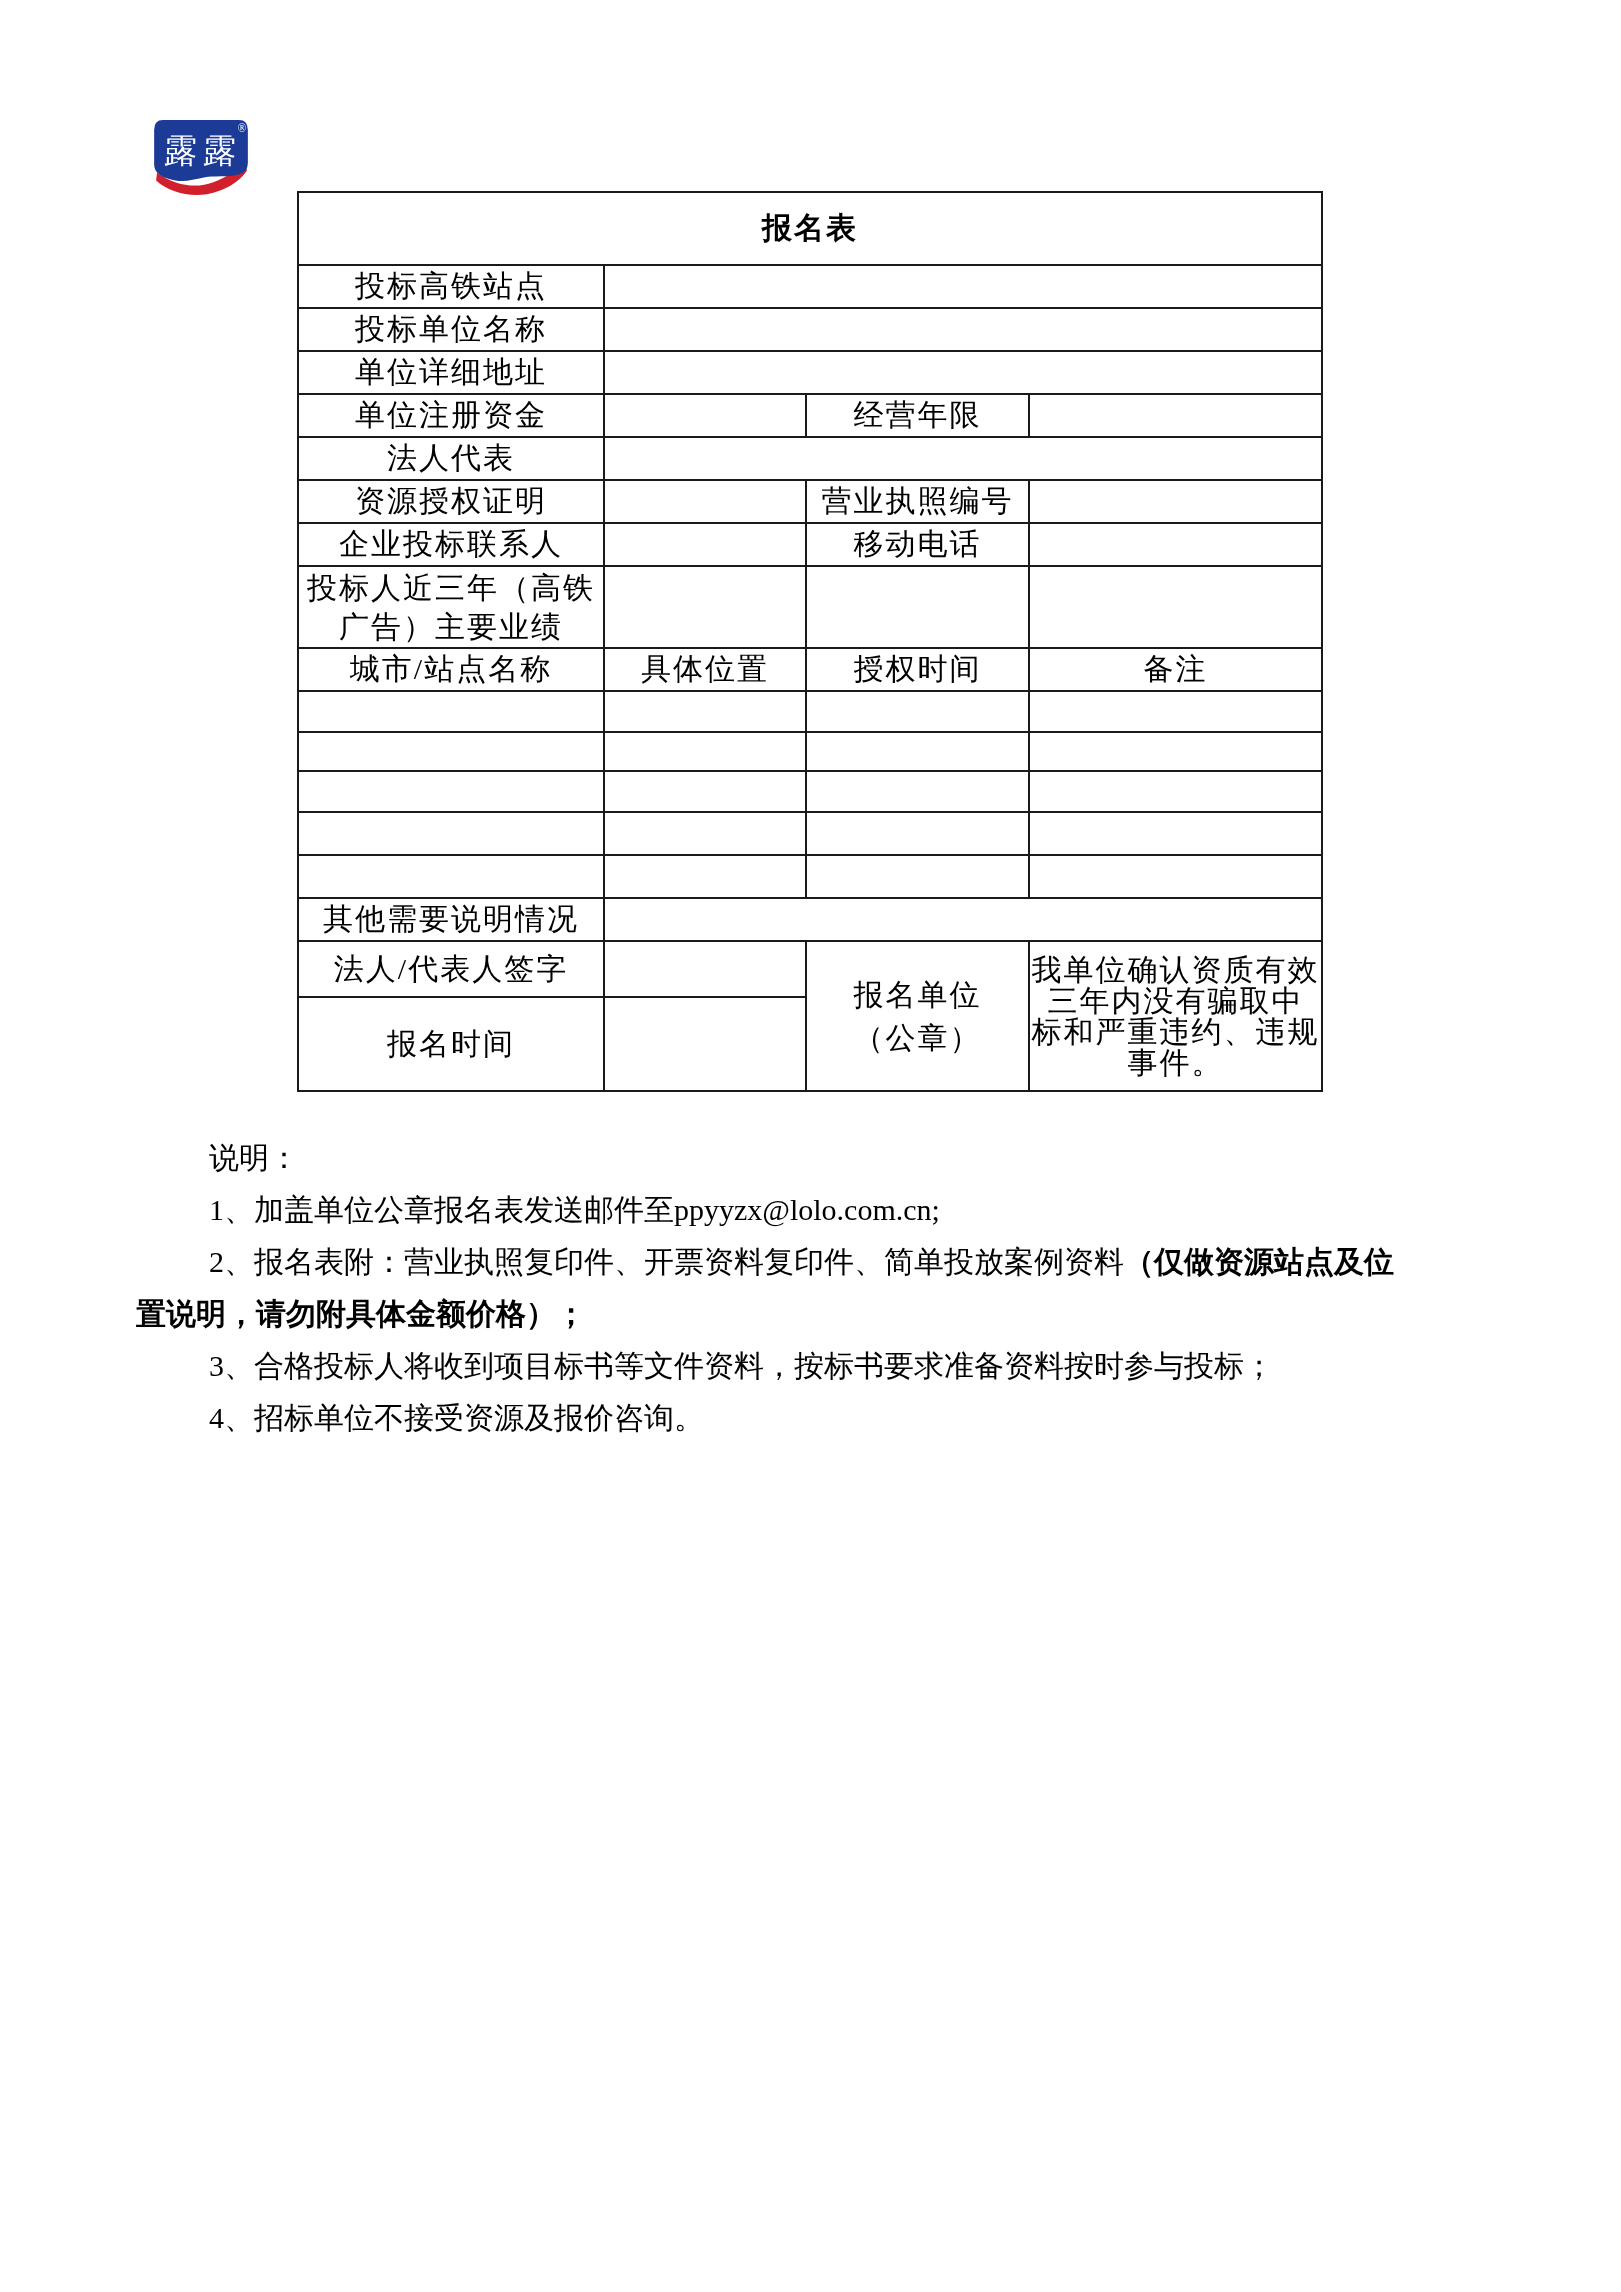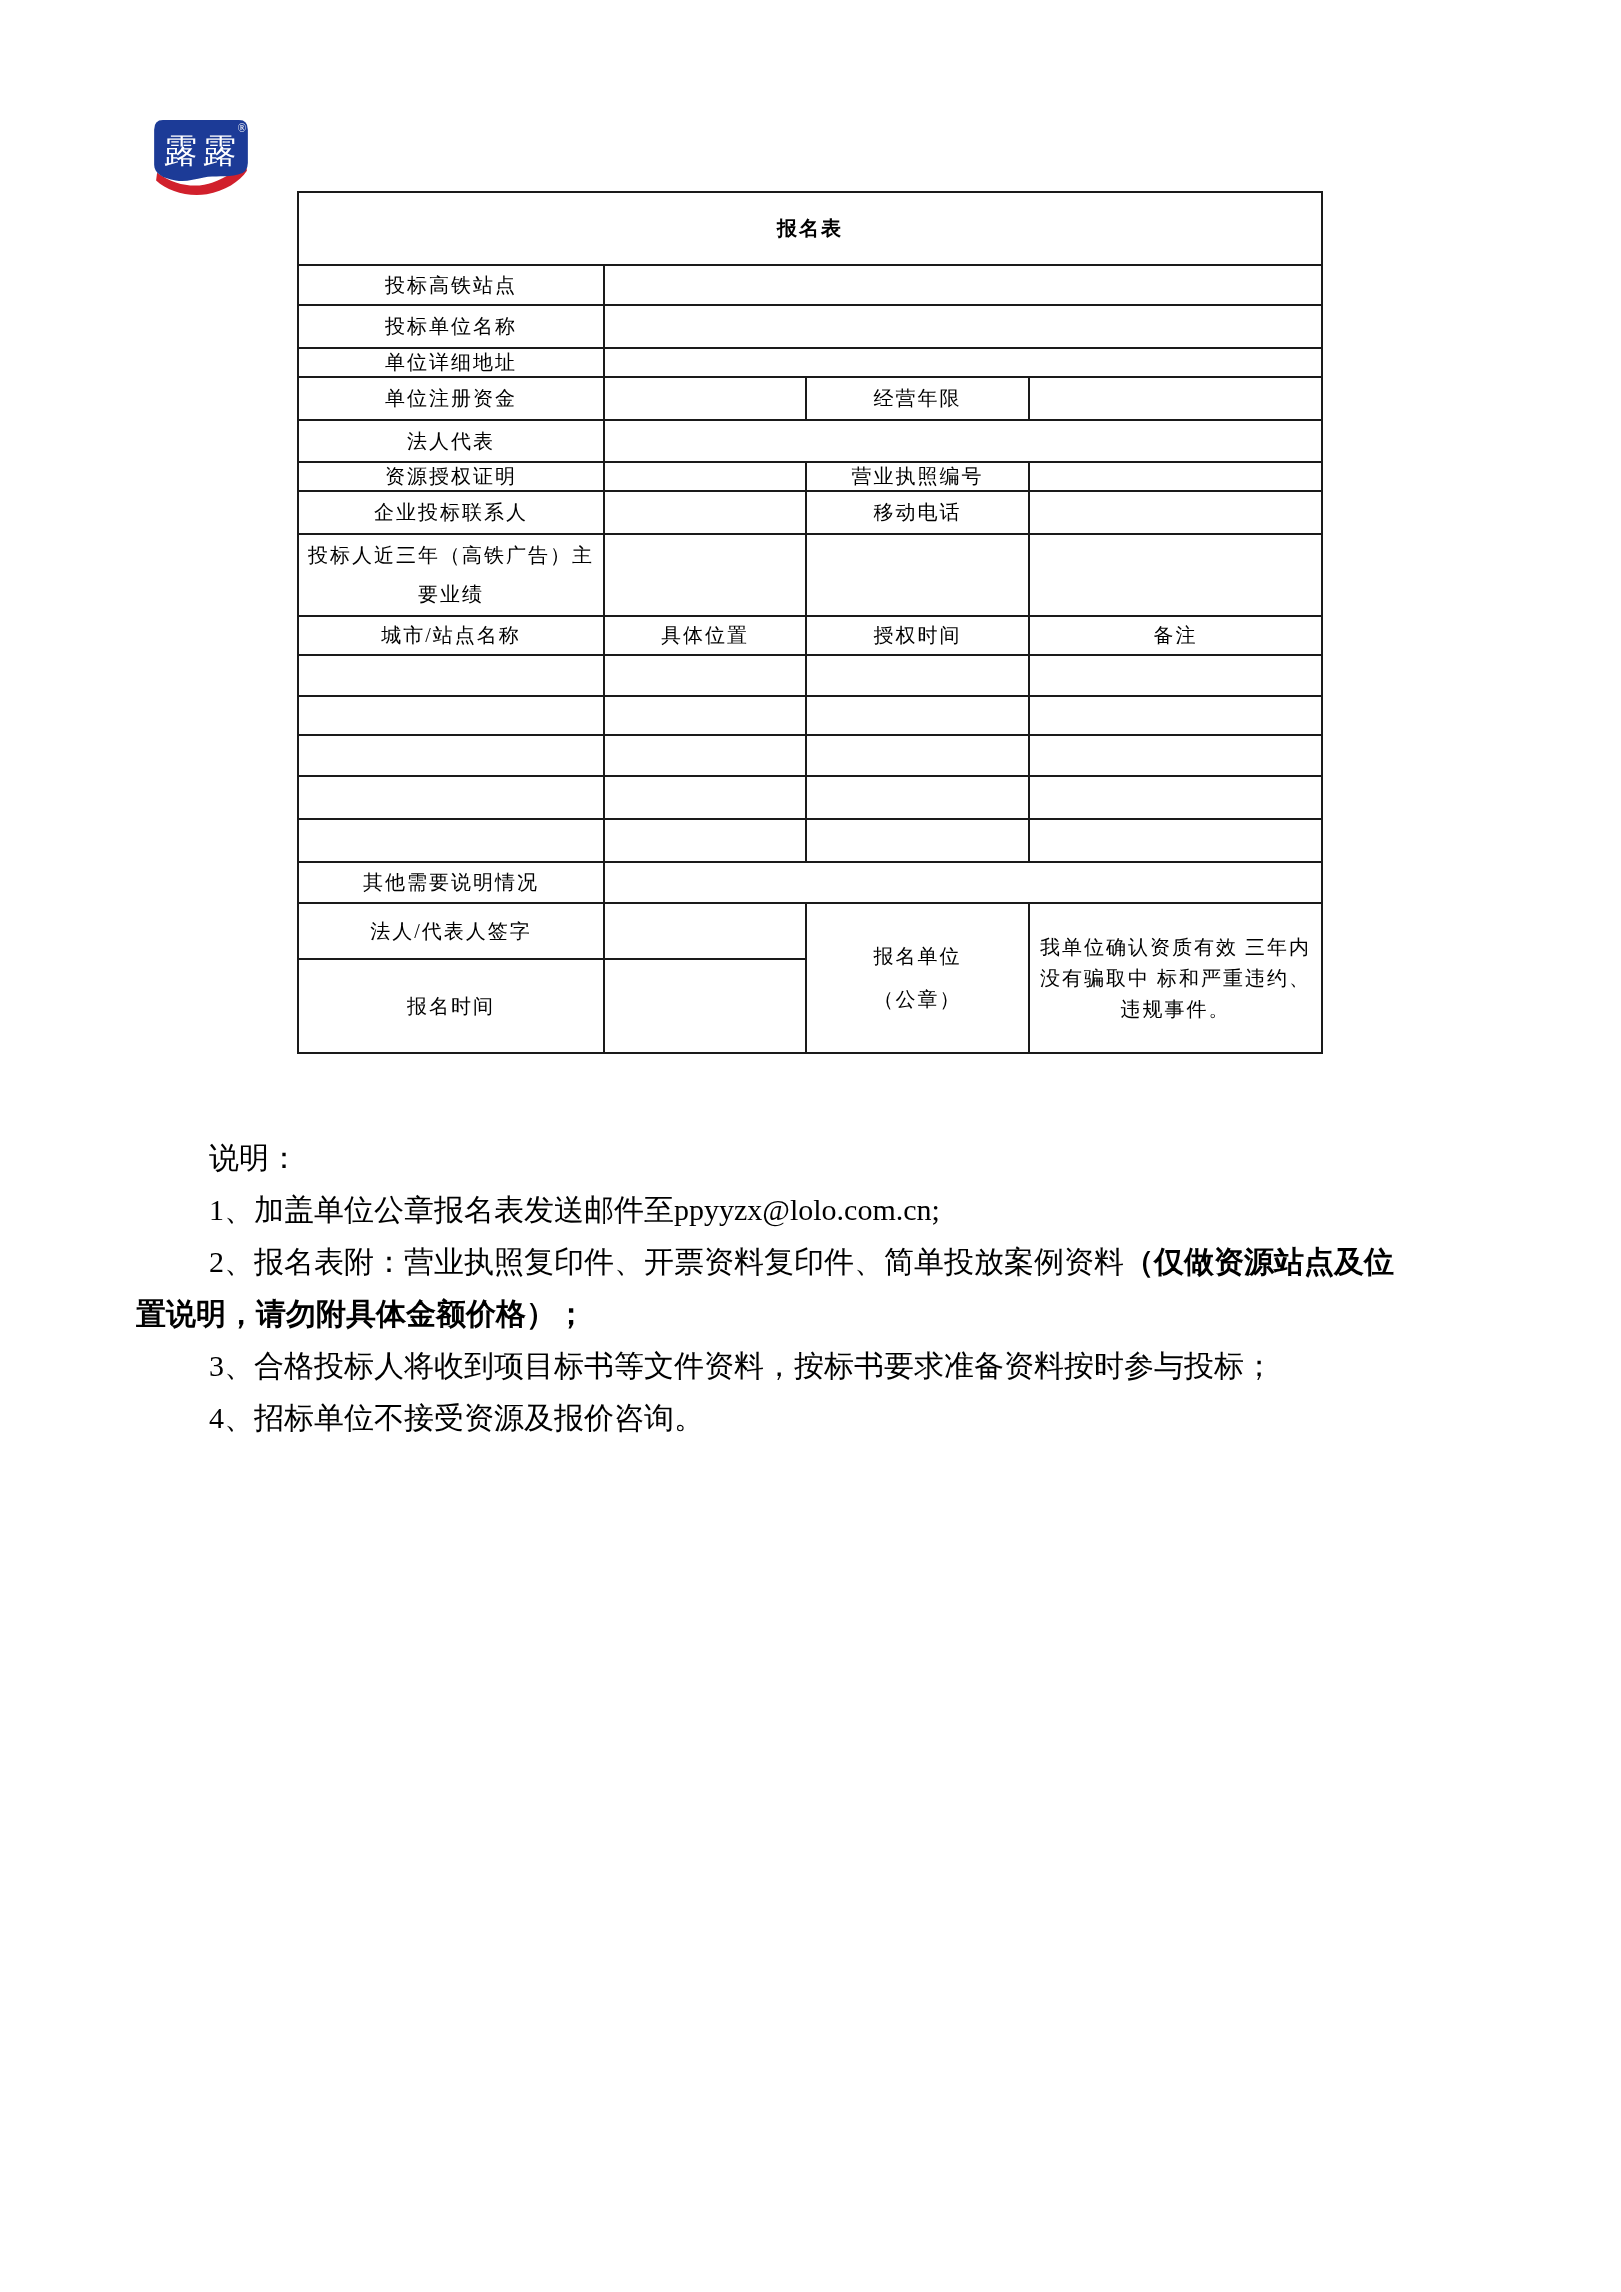--- a/index.html
+++ b/index.html
@@ -15,21 +15,21 @@
   .logo{position:absolute;left:150px;top:118px;width:102px;height:82px;}
   
   table.form{
     position:absolute;left:297px;top:191px;
     border-collapse:collapse;table-layout:fixed;
     width:1024px;
   }
   table.form td{
     border:2px solid #1a1a1a;
     text-align:center;vertical-align:middle;
-    font-size:20px;letter-spacing:2px;
+    font-size:30px;letter-spacing:2px;
     padding:0;overflow:hidden;
   }
   td.title-cell{
     font-size:44px;font-weight:bold;letter-spacing:15.7px;
   }
   td.lbl-wrap{padding:0 23.5px;line-height:39px;}
   td.seal-cell{line-height:43px;}
   td.decl-cell{
     font-size:19.6px;line-height:31px;letter-spacing:0;
     padding:0 21.6px;

